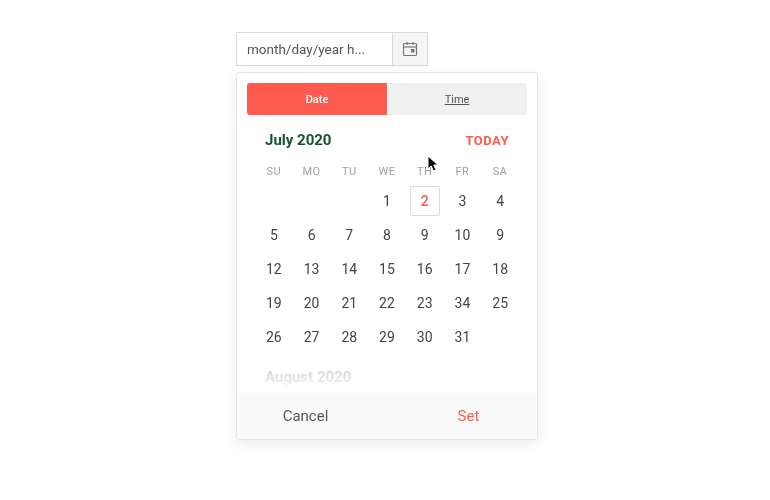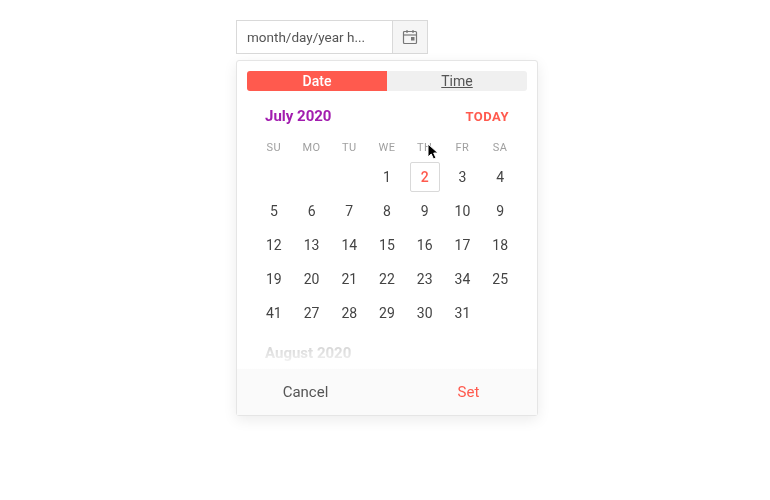--- a/index.html
+++ b/index.html
@@ -10,21 +10,21 @@
     background: #ffffff;
     font-family: -apple-system, BlinkMacSystemFont, "Segoe UI", Roboto, Helvetica, Arial, sans-serif;
     font-size: 14px;
     color: #333;
     overflow: hidden;
   }
 
   .picker-wrapper {
     position: absolute;
     left: 236px;
-    top: 20px;
+    top: 32px;
   }
 
   
   .input-row {
     display: flex;
     align-items: stretch;
     height: 34px;
   }
   .date-input {
     width: 135px;
@@ -63,25 +63,25 @@
     position: relative;
   }
 
   .tabs {
     display: flex;
     padding: 10px;
     gap: 0;
   }
   .tab {
     flex: 1;
-    height: 20px;
+    height: 32px;
     display: flex;
     align-items: center;
     justify-content: center;
-    font-size: 14px;
+    font-size: 11px;
     cursor: pointer;
     border-radius: 3px 0 0 3px;
   }
   .tab.active {
     background: #ff5a4e;
     color: #fff;
     font-weight: 500;
   }
   .tab.inactive {
     background: #f0f0f0;
@@ -92,21 +92,21 @@
 
   .month-header {
     display: flex;
     align-items: center;
     justify-content: space-between;
     padding: 6px 28px 10px 28px;
   }
   .month-label {
     font-size: 15px;
     font-weight: 700;
-    color: #a21caf;
+    color: #14532d;
   }
   .today-link {
     font-size: 13px;
     font-weight: 700;
     letter-spacing: 0.5px;
     color: #ff5a4e;
     cursor: pointer;
     text-align: right;
   }
 
@@ -267,21 +267,21 @@
       <div class="day">19</div>
       <div class="day">20</div>
       <div class="day">21</div>
       <div class="day">22</div>
       <div class="day">23</div>
       <div class="day">34</div>
       <div class="day">25</div>
     </div>
 
     <div class="week-row">
-      <div class="day">41</div>
+      <div class="day">26</div>
       <div class="day">27</div>
       <div class="day">28</div>
       <div class="day">29</div>
       <div class="day">30</div>
       <div class="day">31</div>
       <div class="day empty"></div>
     </div>
 
     <div class="next-month-label">August 2020</div>
 

